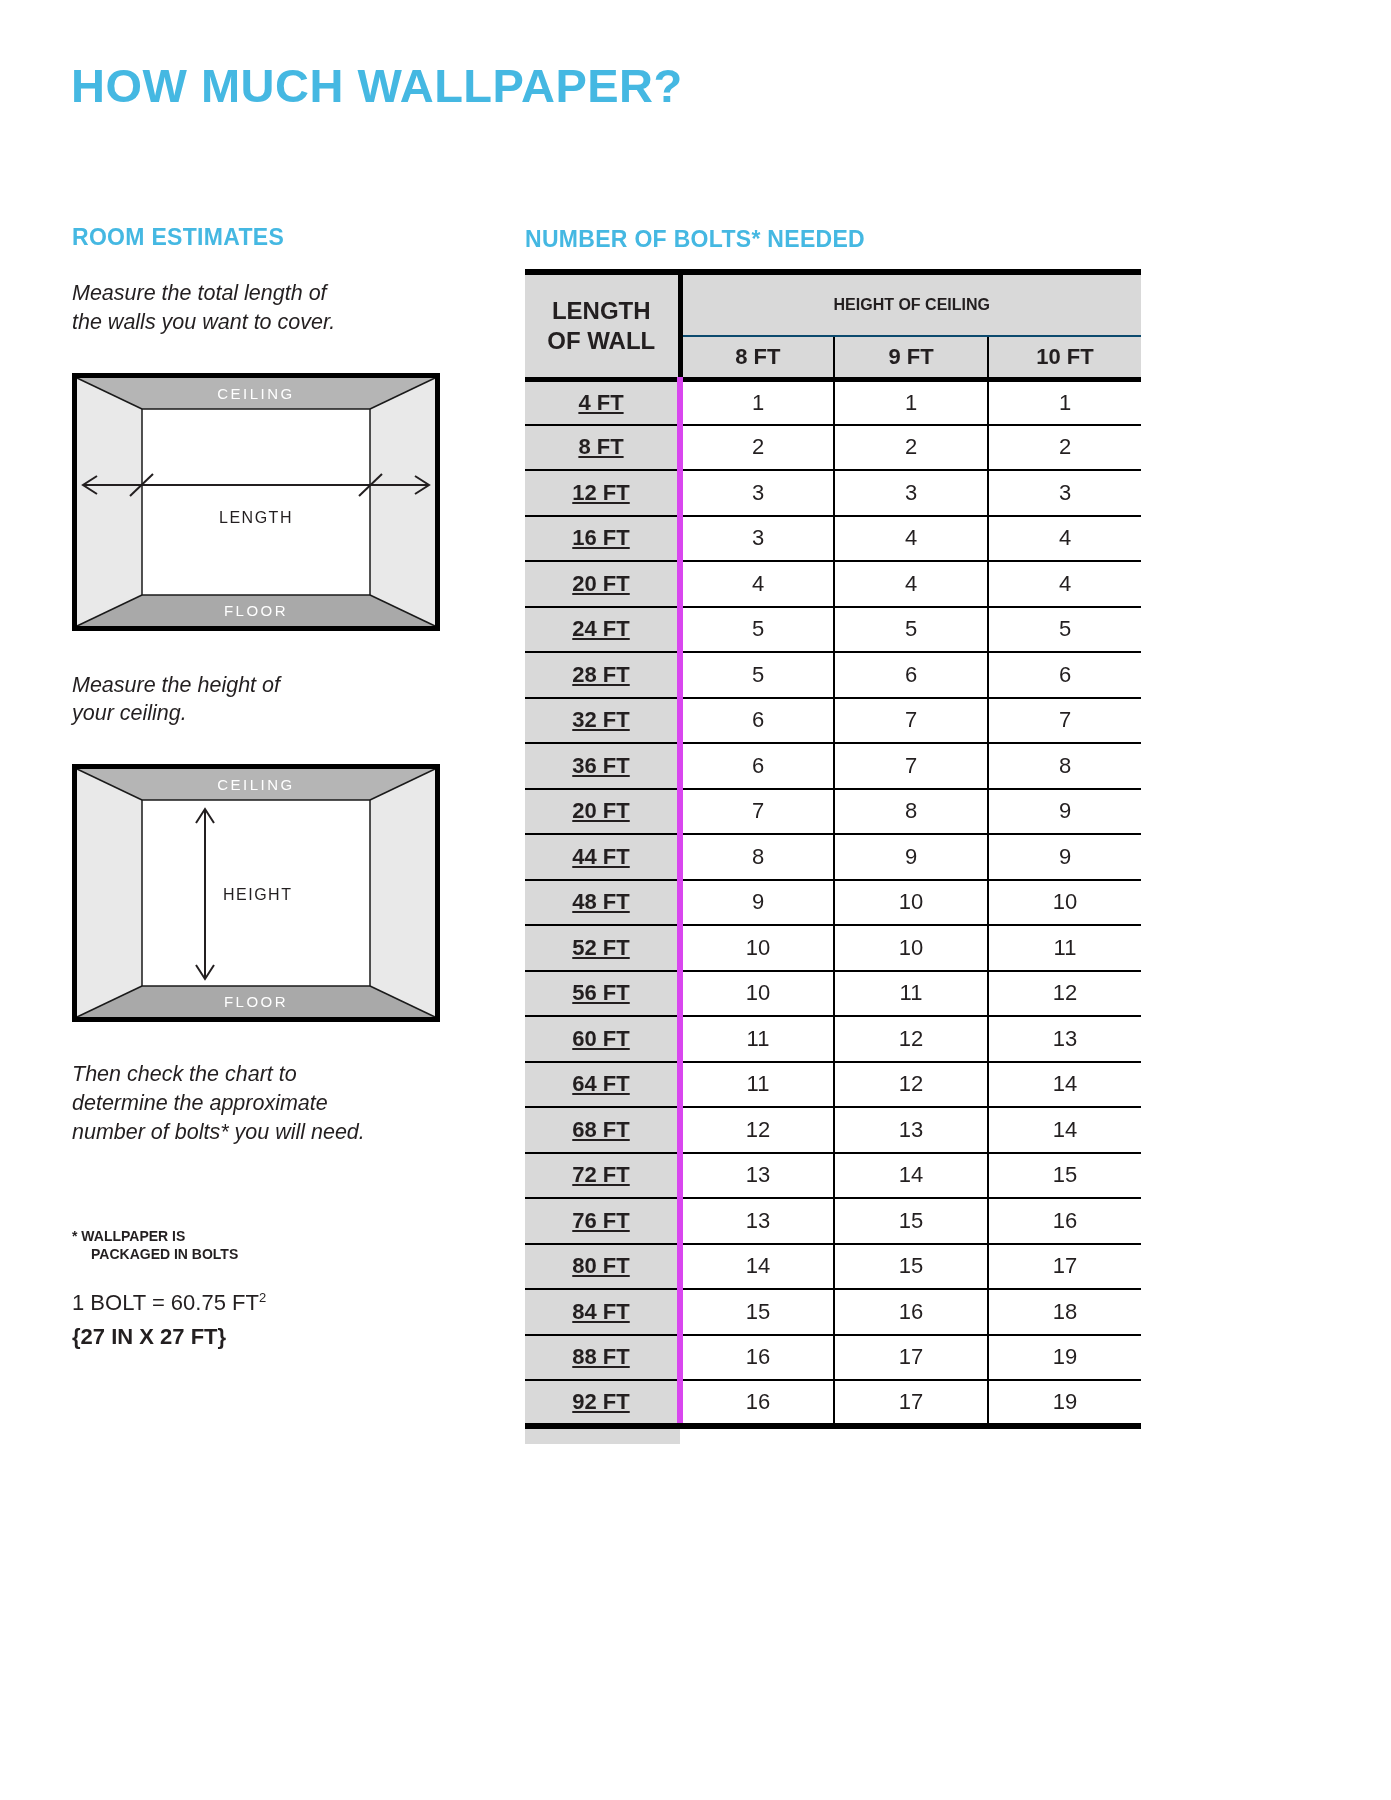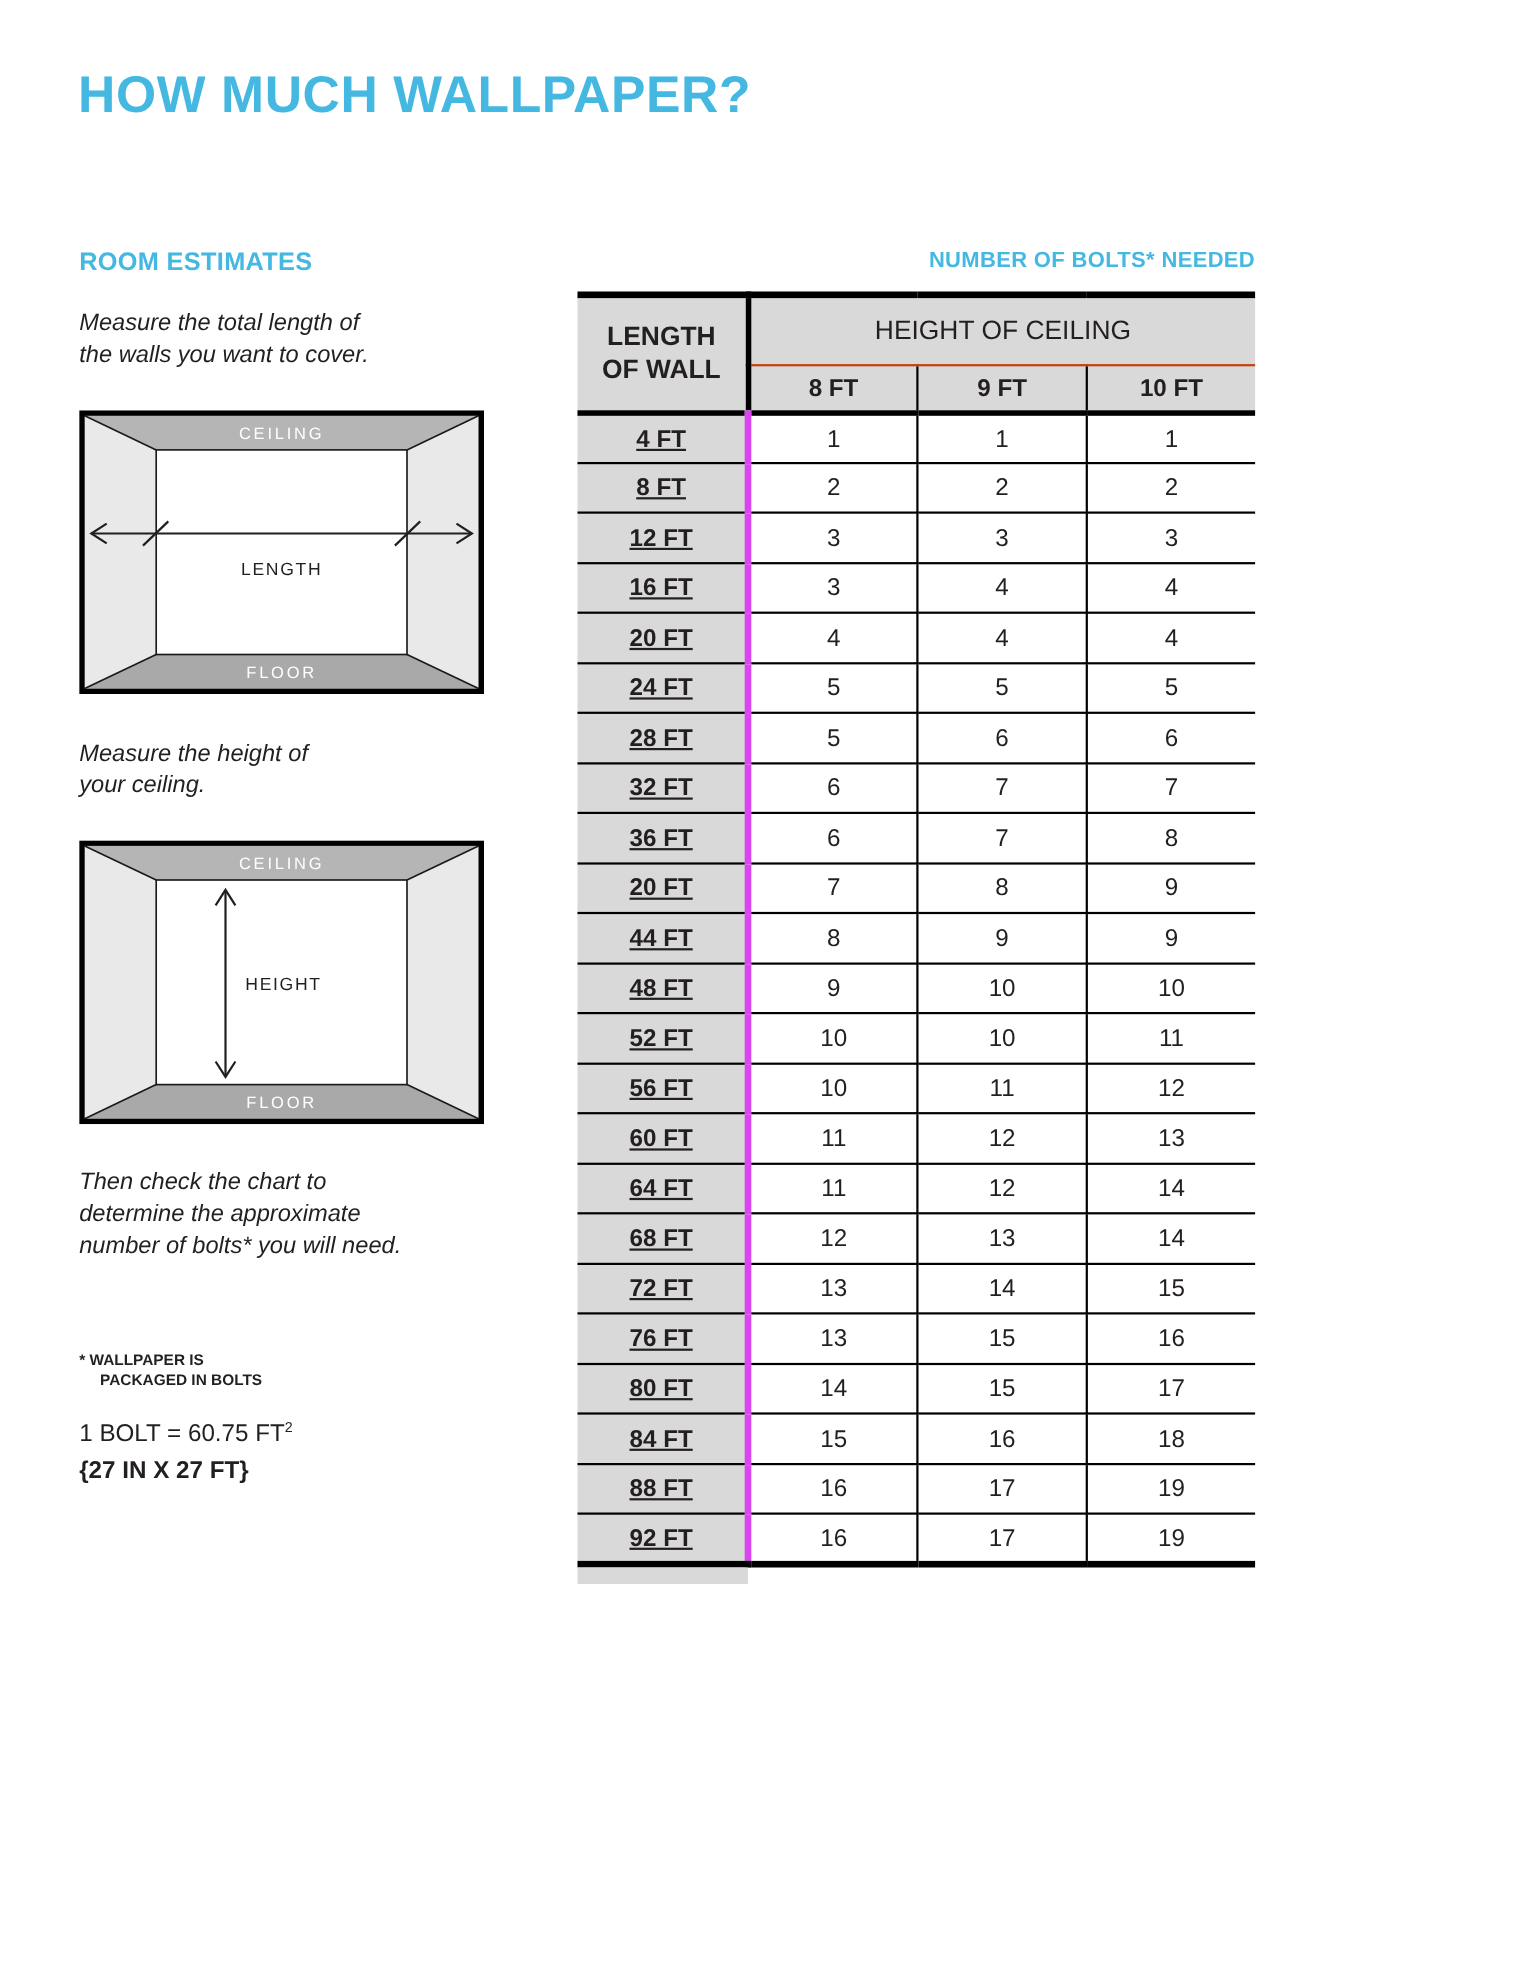--- a/index.html
+++ b/index.html
@@ -40,38 +40,38 @@
   .room-diagram .arrow line, .room-diagram .arrow path { stroke:var(--ink,#231F20); stroke-width:2; fill:none; }
 
   .footnote { margin-top:80px; font-size:14px; font-weight:bold; line-height:1.35; }
   .footnote .indent { padding-left:19px; }
   .bolt-eq { margin-top:26px; font-size:22px; font-weight:normal; }
   .bolt-eq sup { font-size:13px; }
   .bolt-dims { margin-top:7px; font-size:22px; font-weight:bold; }
 
   .right-col { position:absolute; left:525px; top:226px; width:616px; }
   .table-heading {
-    text-align:right; font-size:20px; font-weight:bold; letter-spacing:0.3px;
+    text-align:left; font-size:23px; font-weight:bold; letter-spacing:0.3px;
     color:var(--accent, #45B8E2);
   }
   .bolts-table {
     border-collapse:collapse; table-layout:fixed; width:616px;
     margin-top:16px; border-top:6px solid #000;
   }
   .bolts-table th, .bolts-table td { text-align:center; vertical-align:middle; }
   th.len-header {
     background:var(--cell-gray, #D9D9D9);
     font-size:24px; font-weight:bold; line-height:1.22;
     border-right:5px solid #000; border-bottom:5px solid #000;
     white-space:pre-line;
   }
   th.span-header {
     background:var(--cell-gray, #D9D9D9);
-    font-size:24px; font-weight:normal; height:64px;
-    border-bottom:2px solid #c2410c;
+    font-size:16px; font-weight:bold; height:64px;
+    border-bottom:2px solid #0c4a6e;
   }
   th.ft-header {
     background:var(--cell-gray, #D9D9D9);
     font-size:22px; font-weight:bold; height:43px;
     border-bottom:5px solid #000; border-right:2px solid #000;
   }
   th.ft-header:last-child { border-right:none; }
   .bolts-table tbody td { height:45.5px; border-bottom:2px solid #000; font-size:22px; }
   td.len-cell { background:var(--cell-gray, #D9D9D9); font-weight:bold; border-right:6px solid #d946ef;text-decoration:underline; }
   td.val-cell { background:#fff; border-right:2px solid #000; }

